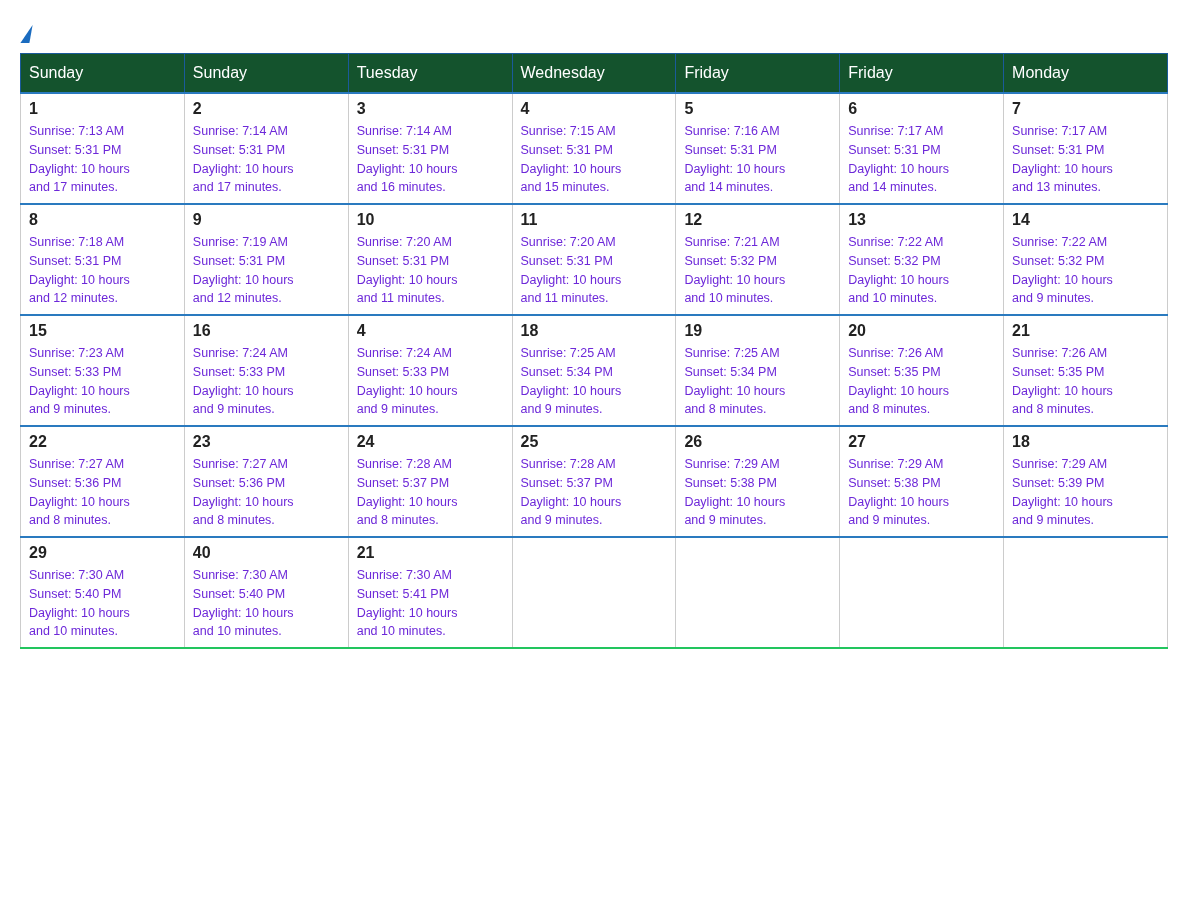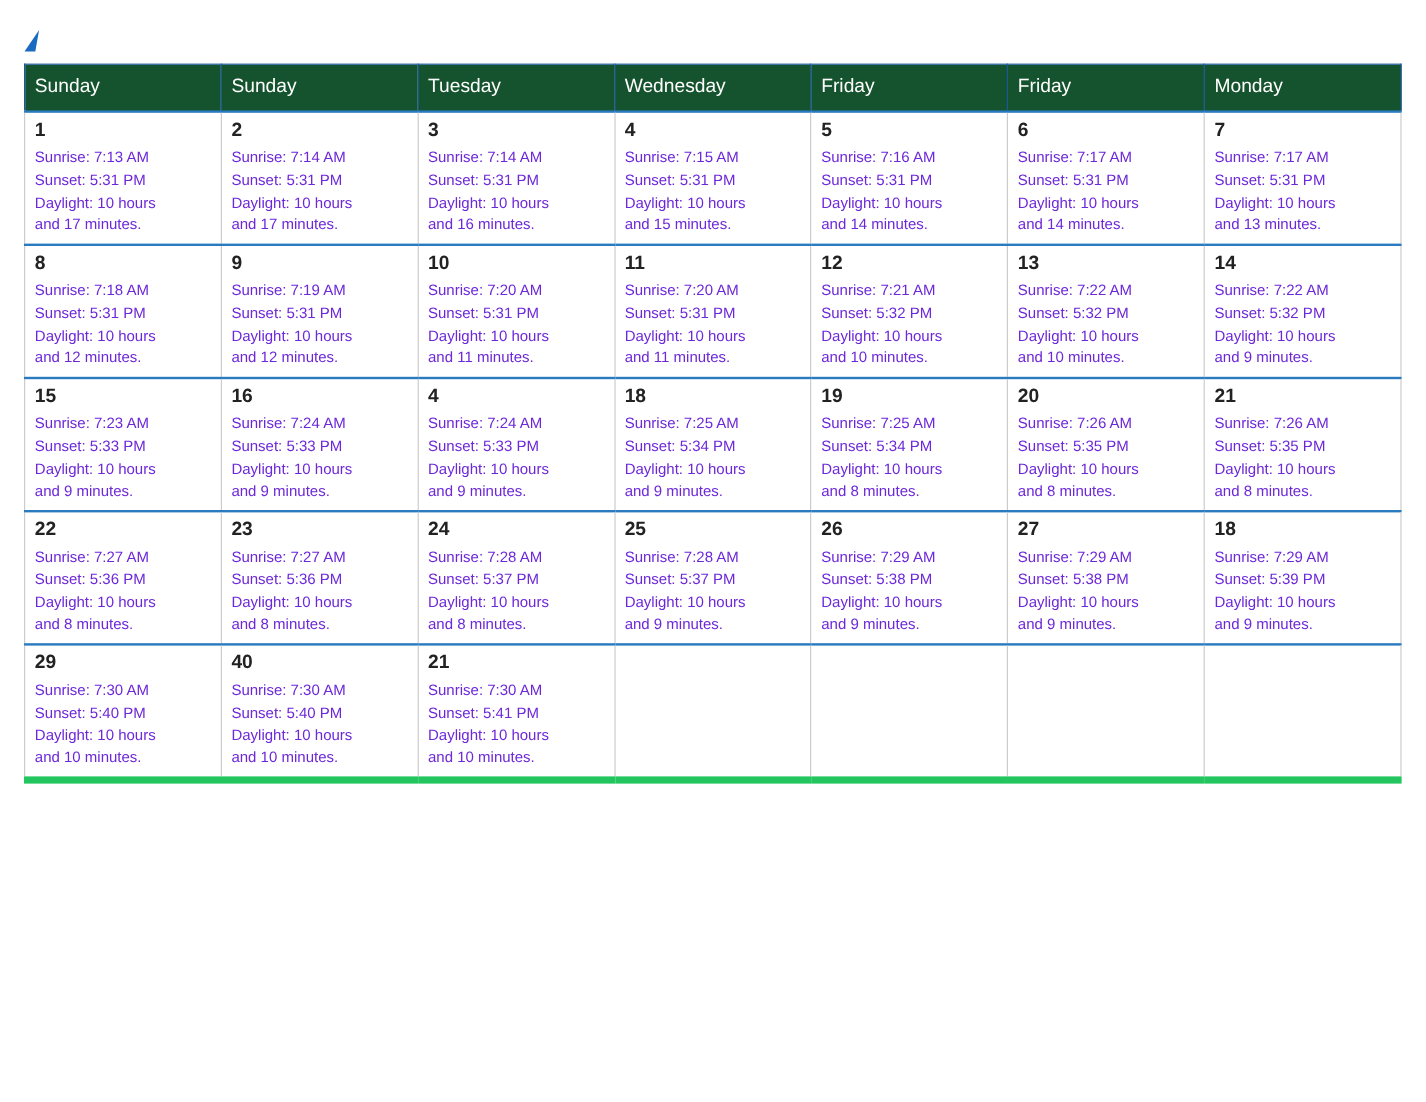--- a/index.html
+++ b/index.html
@@ -83,21 +83,21 @@
       color: #222;
       display: block;
       margin-bottom: 4px;
     }
     .day-info {
       font-size: 12.5px;
       line-height: 1.5;
       color: #6d28d9;
     }
     .calendar tr:last-child td {
-      border-bottom: 6px solid #22c55e;
+      border-bottom: 2px solid #22c55e;
     }
     .empty-cell {
       background: #fff;
     }
   </style>
 </head>
 <body>
 
 <div class="header">
   <div class="logo">

